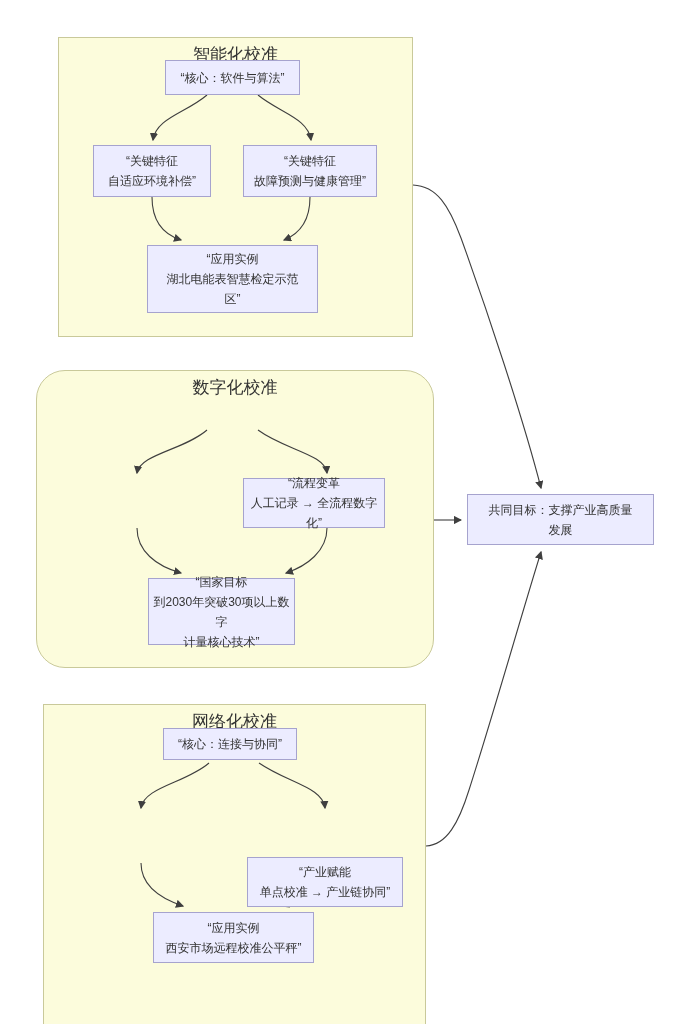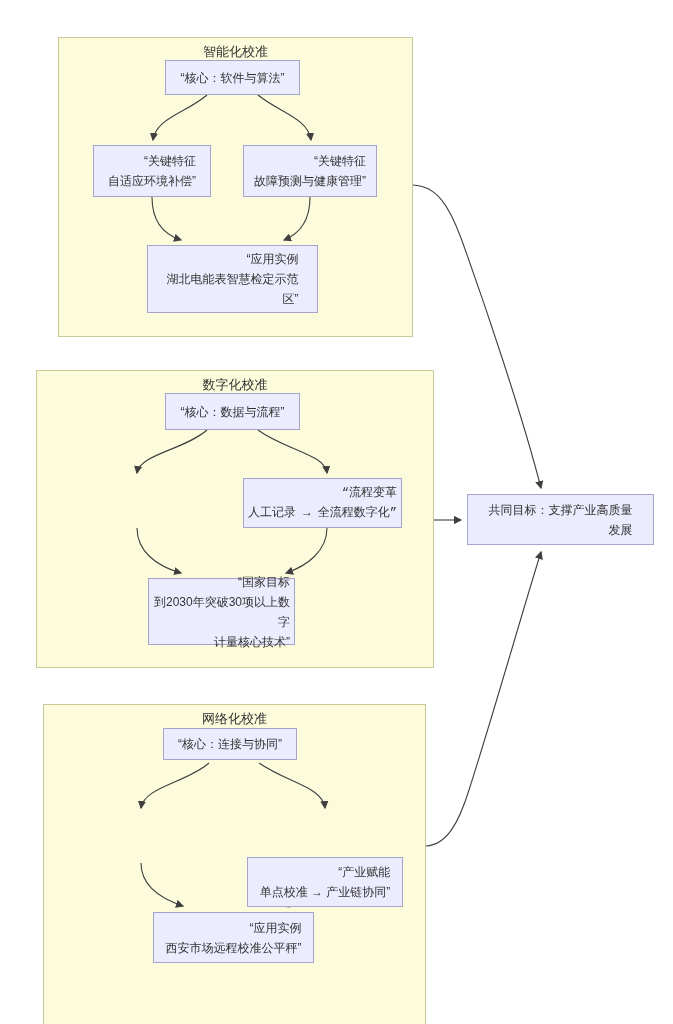--- a/index.html
+++ b/index.html
@@ -28,32 +28,32 @@
     position: absolute;
     background: var(--subgraph-fill);
     border: 1px solid var(--subgraph-border);
   }
   .subgraph-title {
     position: absolute;
     top: 5px;
     left: 0;
     right: 0;
     text-align: center;
-    font-size: 13px;
+    font-size: 17px;
     font-weight: 500;
     color: var(--text-color);
   }
   .node {
     position: absolute;
     background: var(--node-fill);
     border: 1px solid var(--node-border);
     display: flex;
     align-items: center;
     justify-content: center;
-    text-align: right;
+    text-align: center;
     font-size: 12px;
     line-height: 20px;
     white-space: pre-line;
     padding: 15px 4px;
     color: var(--text-color);
   }
   .edges {
     position: absolute;
     top: 0;
     left: 0;
@@ -70,21 +70,21 @@
 </style>
 </head>
 <body>
 
 <div class="canvas">
 
   <div class="subgraph" style="left:58px; top:37px; width:355px; height:300px;">
     <div class="subgraph-title">智能化校准</div>
   </div>
 
-  <div class="subgraph" style="left:36px; top:370px; width:398px; height:298px;">
+  <div class="subgraph" style="left:36px; top:370px; width:398px; height:298px;border-radius:29px;">
     <div class="subgraph-title">数字化校准</div>
   </div>
 
   <div class="subgraph" style="left:43px; top:704px; width:383px; height:360px;">
     <div class="subgraph-title">网络化校准</div>
   </div>
 
   <svg class="edges" viewBox="0 0 673 1024">
     <defs>
       <marker id="arrow" viewBox="0 0 10 10" refX="8.5" refY="5" markerWidth="7.5" markerHeight="7.5" orient="auto-start-reverse">
@@ -116,22 +116,21 @@
 
   <div class="node" style="left:165px; top:60px; width:135px; height:35px;">“核心：软件与算法”</div>
   <div class="node" style="left:93px; top:145px; width:118px; height:52px;">“关键特征
 自适应环境补偿”</div>
   <div class="node" style="left:243px; top:145px; width:134px; height:52px;">“关键特征
 故障预测与健康管理”</div>
   <div class="node" style="left:147px; top:245px; width:171px; height:68px;">“应用实例
 湖北电能表智慧检定示范
 区”</div>
 
-  <div class="node" style="left:165px; top:393px; width:135px; height:37px;">“核心：数据与流程”</div>
-  <div class="node" style="left:243px; top:478px; width:159px; height:50px;font-family:Liberation Mono, monospace;">“流程变革
+  <div class="node" style="left:243px; top:478px; width:142px; height:50px;">“流程变革
 人工记录 → 全流程数字化”</div>
   <div class="node" style="left:148px; top:578px; width:147px; height:67px;">“国家目标
 到2030年突破30项以上数字
 计量核心技术”</div>
 
   <div class="node" style="left:163px; top:728px; width:134px; height:31px;">“核心：连接与协同”</div>
   <div class="node" style="left:247px; top:813px; width:156px; height:50px;margin-top:44px;">“产业赋能
 单点校准 → 产业链协同”</div>
   <div class="node" style="left:153px; top:912px; width:161px; height:51px;">“应用实例
 西安市场远程校准公平秤”</div>

